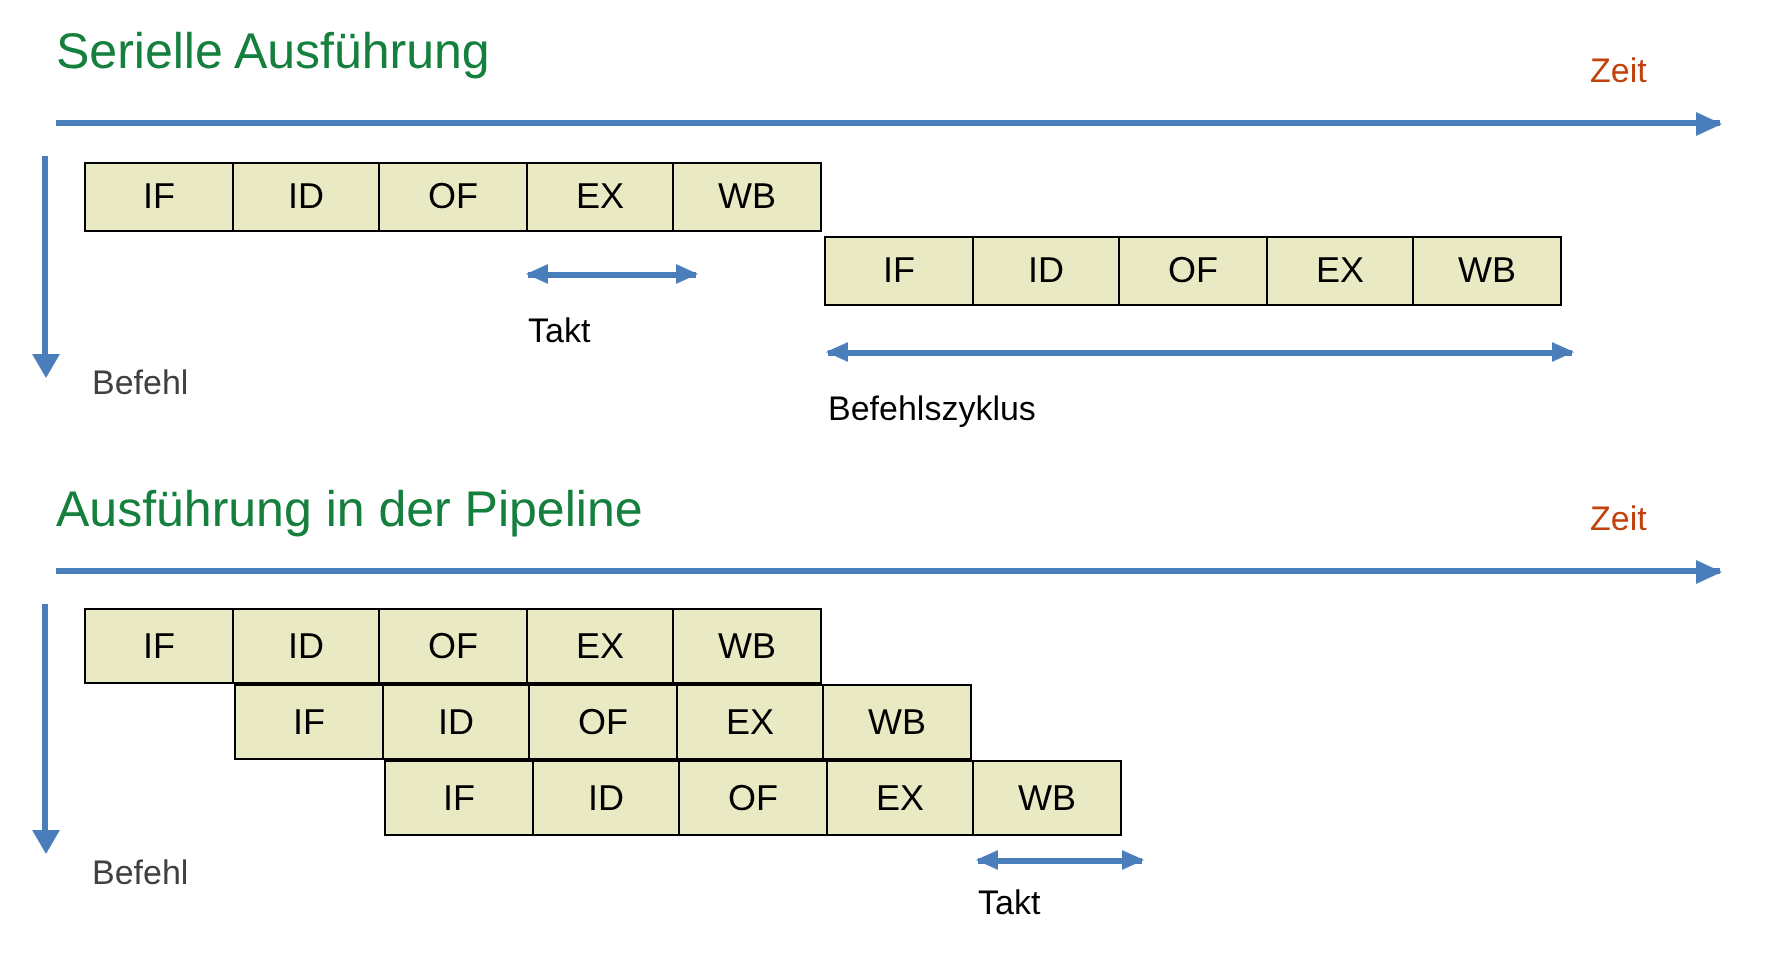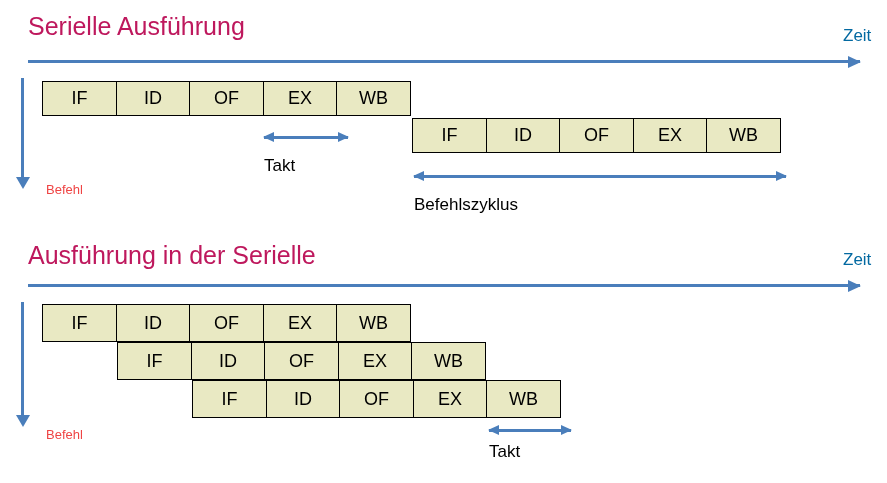--- a/index.html
+++ b/index.html
@@ -12,21 +12,21 @@
     height: 483px;
     position: relative;
     font-family: "Liberation Sans", sans-serif;
     overflow: hidden;
   }
   .section { position: absolute; left: 0; top: 0; width: 887px; }
 
   .slide-title {
     position: absolute;
     font-size: 25px;
-    color: #be185d;
+    color: #15803d;
     white-space: nowrap;
     line-height: 1;
   }
 
   
   .time-axis {
     position: absolute;
     height: 3px;
     background: #4a7ebb;
   }
@@ -36,23 +36,22 @@
     right: -1px;
     top: -4.5px;
     width: 0; height: 0;
     border-left: 13px solid #4a7ebb;
     border-top: 6px solid transparent;
     border-bottom: 6px solid transparent;
   }
   .axis-label {
     position: absolute;
     font-size: 17px;
-    color: #0369a1;
+    color: #c2410c;
     white-space: nowrap;
-    margin-left: 48px;
   }
 
   
   .v-axis {
     position: absolute;
     width: 3px;
     background: #4a7ebb;
   }
   .v-axis::after {
     content: "";
@@ -106,22 +105,22 @@
   }
   .measure-label {
     position: absolute;
     font-size: 17px;
     color: #000;
     text-align: left;
     white-space: nowrap;
   }
   .side-label {
     position: absolute;
-    font-size: 13px;
-    color: #ef4444;
+    font-size: 17px;
+    color: #404040;
     white-space: nowrap;
   }
 </style>
 </head>
 <body>
 
 <div class="section">
 
   <div class="slide-title" style="left:28px; top:14px;">Serielle Ausführung</div>
 
@@ -151,21 +150,21 @@
     <div class="stage-box" style="width:75px; height:35px;">EX</div>
     <div class="stage-box" style="width:75px; height:35px;">WB</div>
   </div>
 
   <div class="measure" style="left:414px; top:175px; width:372px;"></div>
   <div class="measure-label" style="left:414px; top:195px; width:372px;">Befehlszyklus</div>
 </div>
 
 <div class="section">
 
-  <div class="slide-title" style="left:28px; top:243px;">Ausführung in der Serielle</div>
+  <div class="slide-title" style="left:28px; top:243px;">Ausführung in der Pipeline</div>
 
   <div class="axis-label" style="left:795px; top:250px;">Zeit</div>
 
   <div class="time-axis" style="left:28px; top:284px; width:832px;"></div>
 
   <div class="v-axis" style="left:21px; top:302px; height:114px;"></div>
 
   <div class="side-label" style="left:46px; top:427px;">Befehl</div>
 
   <div class="stage-row" style="left:42px; top:304px;">

